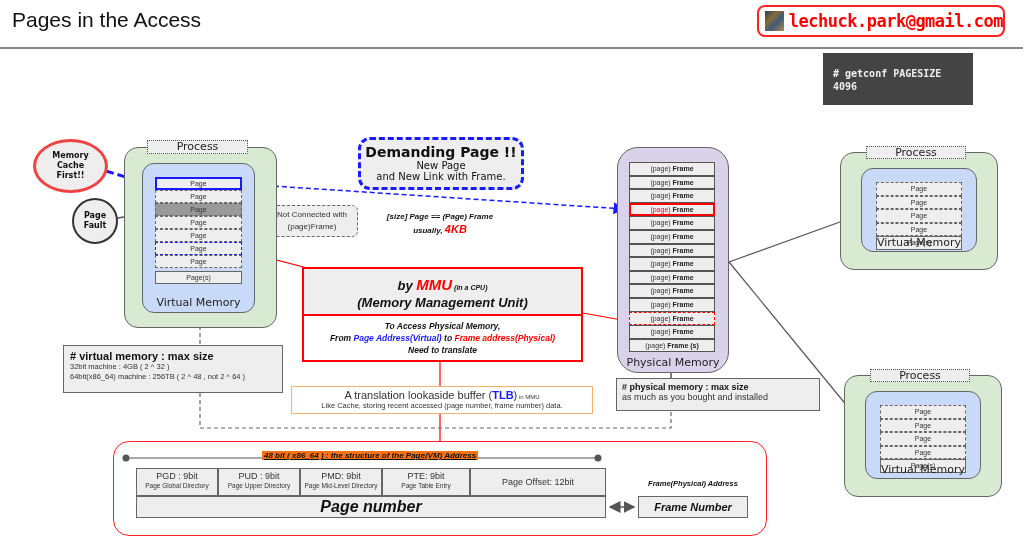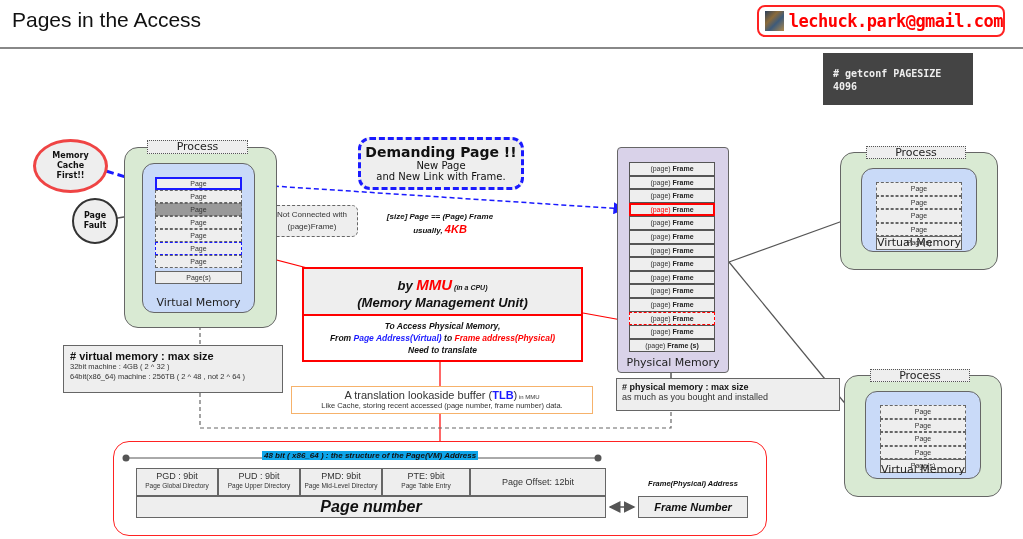--- a/index.html
+++ b/index.html
@@ -17,21 +17,21 @@
   .proc { background: #d9ead3; border: 1.5px solid #666; border-radius: 14px; }
   .proc-label { background: #eee; border: 1.5px dotted #555; font-size: 11px; text-align: center; color: #222; }
   .vm { background: #c9daf8; border: 1.5px solid #666; border-radius: 12px; }
   .vm-label { font-size: 11px; text-align: center; width: 100%; color: #222; }
   .page { background: #eee; border: 1.5px dashed #666; font-size: 7px; text-align: center; color: #333; display:flex; align-items:center; justify-content:center; }
   .page.solid { border-style: solid; }
   .page.dark { background: #999; }
   .page.blue-solid { border: 2.5px solid #1a1aff; }
   .page.blue-dash { border: 1.5px dashed #1a1aff; }
 
-  .phys { left: 617px; top: 147px; width: 112px; height: 226px; background: #d9d2e9; border: 1.5px solid #666; border-radius: 4px; }
+  .phys { left: 617px; top: 147px; width: 112px; height: 226px; background: #d9d2e9; border: 1.5px solid #666; border-radius: 21px; }
   .frame { position: absolute; left: 11px; width: 86px; height: 13.5px; background: #eee; border: 1px solid #555; font-size: 7px; text-align: center; line-height: 11.5px; color: #333; }
   .frame b { color: #222; }
   .frame.red { border: 2px solid #f00; line-height: 10px; }
   .frame.red-dash { border: 1.5px dashed #f00; }
 
   .bubble { border-radius: 50%; background: #eee; display:flex; align-items:center; justify-content:center; text-align:center; font-weight:bold; font-size: 8px; line-height: 10px; }
   .notconn { left: 266px; top: 205px; width: 92px; height: 32px; background: #eee; border: 1.5px dashed #666; border-radius: 6px; font-size: 8px; text-align: center; line-height: 12px; padding-top: 3px; color: #333; }
   .demand { left: 358px; top: 137px; width: 166px; height: 53px; background: #eee; border: 3px dashed #1a1aff; border-radius: 12px; text-align: center; }
   .demand .h { font-size: 14px; font-weight: bold; margin-top: 4px; }
   .demand .s { font-size: 10px; line-height: 11px; }
@@ -49,26 +49,26 @@
 
   .tlb { left: 291px; top: 386px; width: 302px; height: 28px; border: 1.5px solid #f6b26b; text-align: center; }
   .tlb .l1 { font-size: 11px; color: #333; margin-top: 2px; }
   .tlb .l1 b { color: #1a1aff; }
   .tlb .l1 .sm { font-size: 6px; }
   .tlb .l2 { font-size: 7.5px; color: #333; }
 
   .vinfo { left: 63px; top: 345px; width: 220px; height: 48px; background: #eee; border: 1.5px solid #666; padding: 4px 6px; }
   .vinfo .h { font-size: 11px; font-weight: bold; }
   .vinfo .l { font-size: 7.5px; color: #333; line-height: 10px; }
-  .pinfo { left: 616px; top: 378px; width: 224px; height: 33px; background: #eee; border: 1.5px solid #666; padding: 3px 5px; }
+  .pinfo { left: 616px; top: 378px; width: 204px; height: 33px; background: #eee; border: 1.5px solid #666; padding: 3px 5px; }
   .pinfo .h { font-size: 9px; font-weight: bold; }
   .pinfo .l { font-size: 9px; color: #333; }
 
   .addr { left: 113px; top: 441px; width: 654px; height: 95px; border: 1.5px solid #f22; border-radius: 16px; }
-  .addr-title { left: 262px; top: 451px; font-size: 8px; font-style: italic; font-weight: bold; background: #0ea5e9; padding: 0 2px; }
+  .addr-title { left: 262px; top: 451px; font-size: 8px; font-style: italic; font-weight: bold; background: #f97316; padding: 0 2px; text-decoration: underline; }
   .cell { background: #eee; border: 1px solid #666; text-align: center; }
   .cell .a { font-size: 9px; color: #333; line-height: 11px; margin-top: 2px; }
   .cell .b { font-size: 6.5px; color: #333; line-height: 8px; }
   .pnum { left: 136px; top: 496px; width: 470px; height: 22px; background: #eee; border: 1px solid #666; text-align: center; font-size: 16px; font-style: italic; font-weight: bold; line-height: 20px; }
   .fnum { left: 638px; top: 496px; width: 110px; height: 22px; background: #eee; border: 1px solid #666; text-align: center; font-size: 11px; font-style: italic; font-weight: bold; line-height: 20px; }
   .flabel { left: 632px; top: 479px; width: 122px; text-align: center; font-size: 7.5px; font-style: italic; font-weight: bold; }
   svg.lines { position: absolute; left: 0; top: 0; pointer-events: none; }
 </style>
 </head>
 <body>

